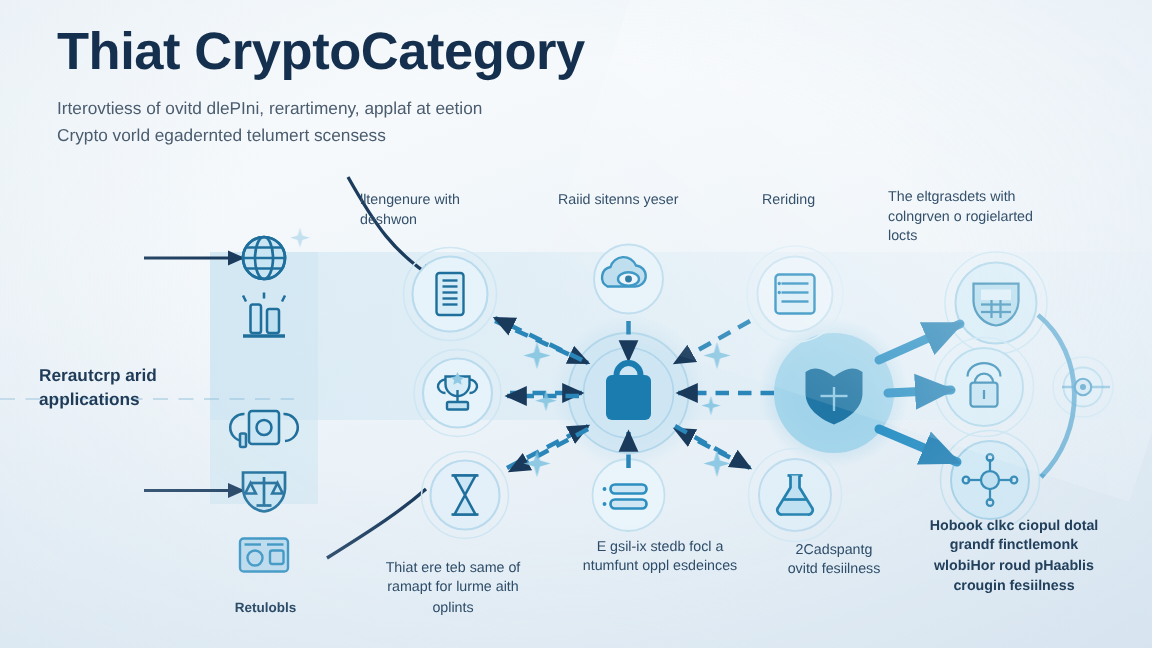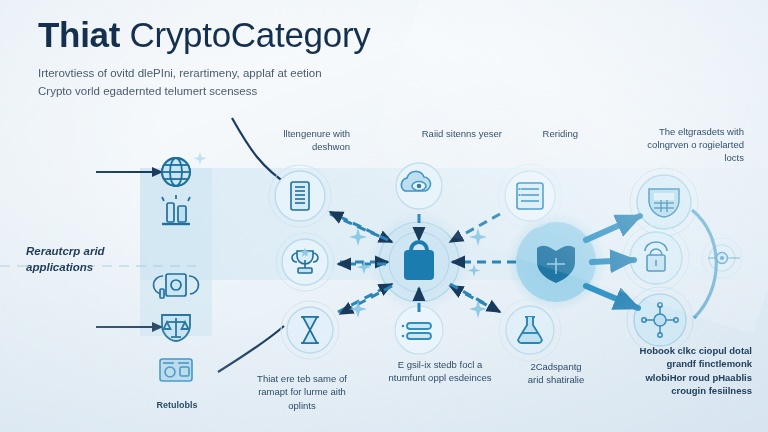--- a/index.html
+++ b/index.html
@@ -24,39 +24,39 @@
     position:absolute;inset:0;
     background:radial-gradient(ellipse at 50% 45%,rgba(255,255,255,0) 45%,rgba(205,222,236,.45) 100%);
     pointer-events:none;
   }
   
   .header{position:absolute;left:38px;top:16px;width:620px;}
   .title{
     font-size:35px;font-weight:bold;color:#15304e;letter-spacing:-.3px;
     line-height:1.1;margin:0 0 9px 0;white-space:nowrap;
   }
-  .title .t2{font-weight:normal;}
+  .title .t2{font-weight:bold;}
   .subtitle{
     font-size:11.5px;color:#4a5c6e;line-height:1.62;margin:0;max-width:430px;
   }
   
   .band{
     position:absolute;left:140px;top:168px;width:628px;height:112px;
     background:linear-gradient(90deg,rgba(210,231,243,.72),rgba(214,233,244,.45) 45%,rgba(220,236,246,.30));
   }
   .leftpanel{
     position:absolute;left:140px;top:168px;width:72px;height:168px;
     background:rgba(206,229,242,.55);
   }
   
   svg.layer{position:absolute;left:0;top:0;width:768px;height:432px;}
   
   .lbl{
     position:absolute;color:#34506b;font-size:9.5px;line-height:1.35;
-    text-align:right;font-weight:normal;
+    text-align:left;font-weight:normal;
   }
   .lbl.sidelabel{
     font-size:11.5px;font-weight:bold;color:#1f3b58;line-height:1.4;text-align:left;
   }
   .caption{
     position:absolute;color:#2d4c68;font-size:9.5px;line-height:1.4;text-align:center;
   }
   .iconcap{
     position:absolute;font-size:9px;color:#2d4c68;text-align:center;font-weight:bold;
   }
@@ -312,38 +312,38 @@
 
   <div class="sheen"></div>
   <div class="vignette"></div>
 
   <div class="header">
     <h1 class="title"><span>Thiat</span> <span class="t2">CryptoCategory</span></h1>
     <p class="subtitle">Irterovtiess of ovitd dlePIni, rerartimeny, applaf at eetion</p>
     <p class="subtitle">Crypto vorld egadernted telumert scensess</p>
   </div>
 
-  <div class="lbl sidelabel" style="left:26px;top:243px;width:110px;white-space:pre-line;font-style:italic;">Rerautcrp arid
+  <div class="lbl sidelabel" style="left:26px;top:243px;width:110px;white-space:pre-line;">Rerautcrp arid
 applications</div>
 
   <div class="lbl" style="left:240px;top:128px;width:110px;white-space:pre-line;">lltengenure with
 deshwon</div>
   <div class="lbl" style="left:372px;top:128px;width:130px;white-space:pre-line;">Raiid sitenns yeser</div>
   <div class="lbl" style="left:508px;top:128px;width:70px;white-space:pre-line;">Reriding</div>
   <div class="lbl" style="left:592px;top:126px;width:152px;white-space:pre-line;">The eltgrasdets with
 colngrven o rogielarted
 locts</div>
 
   <div class="caption" style="left:240px;top:356px;width:124px;white-space:pre-line;margin-top:16px;">Thiat ere teb same of
 ramapt for lurme aith
 oplints</div>
   <div class="caption" style="left:374px;top:358px;width:132px;white-space:pre-line;">E gsil-ix stedb focl a
 ntumfunt oppl esdeinces</div>
   <div class="caption" style="left:500px;top:360px;width:112px;white-space:pre-line;">2Cadspantg
-arid shatiralie</div>
-  <div class="caption" style="left:600px;top:344px;width:152px;white-space:pre-line;font-weight:bold;color:#22405c;text-align:right;">Hobook clkc ciopul dotal
+ovitd fesiilness</div>
+  <div class="caption" style="left:600px;top:344px;width:152px;white-space:pre-line;font-weight:bold;color:#22405c;">Hobook clkc ciopul dotal
 grandf finctlemonk
 wlobiHor roud pHaablis
 crougin fesiilness</div>
 
   <div class="iconcap" style="left:141px;top:400px;width:72px;">Retulobls</div>
 
 </div>
 
 </body></html>

